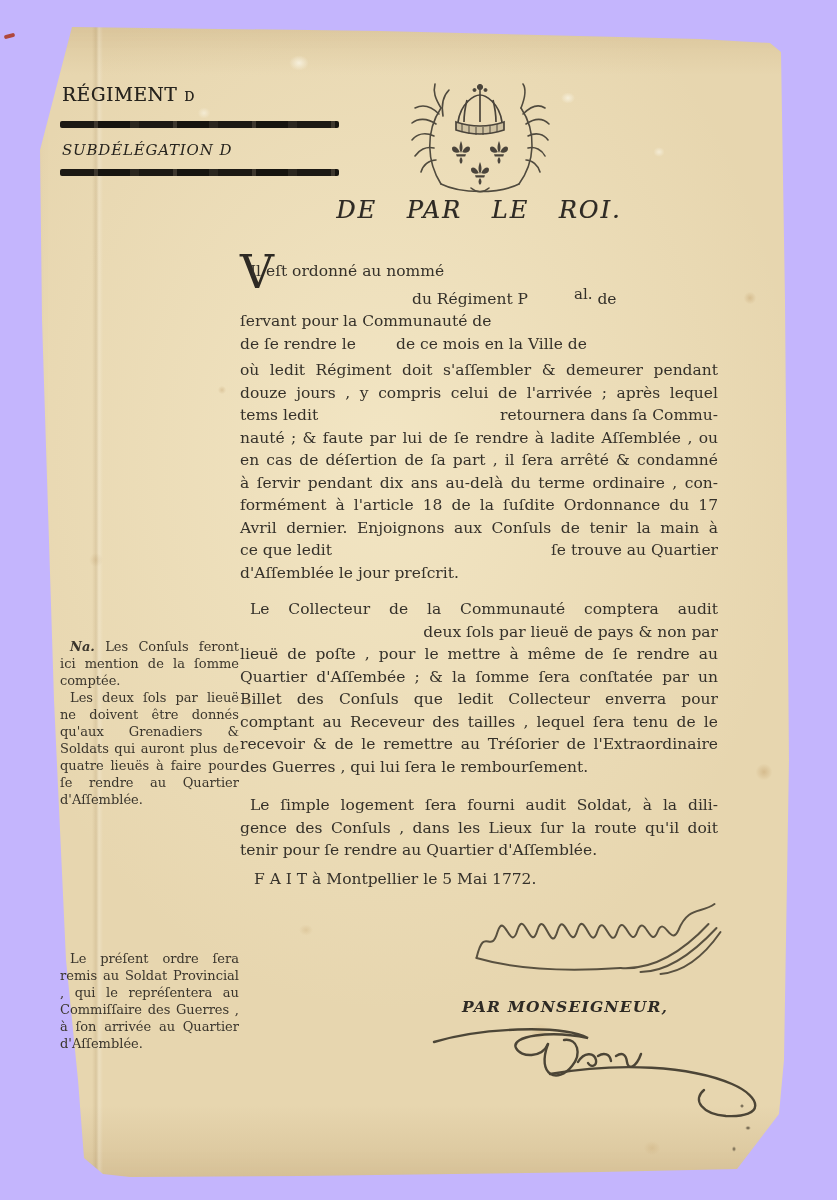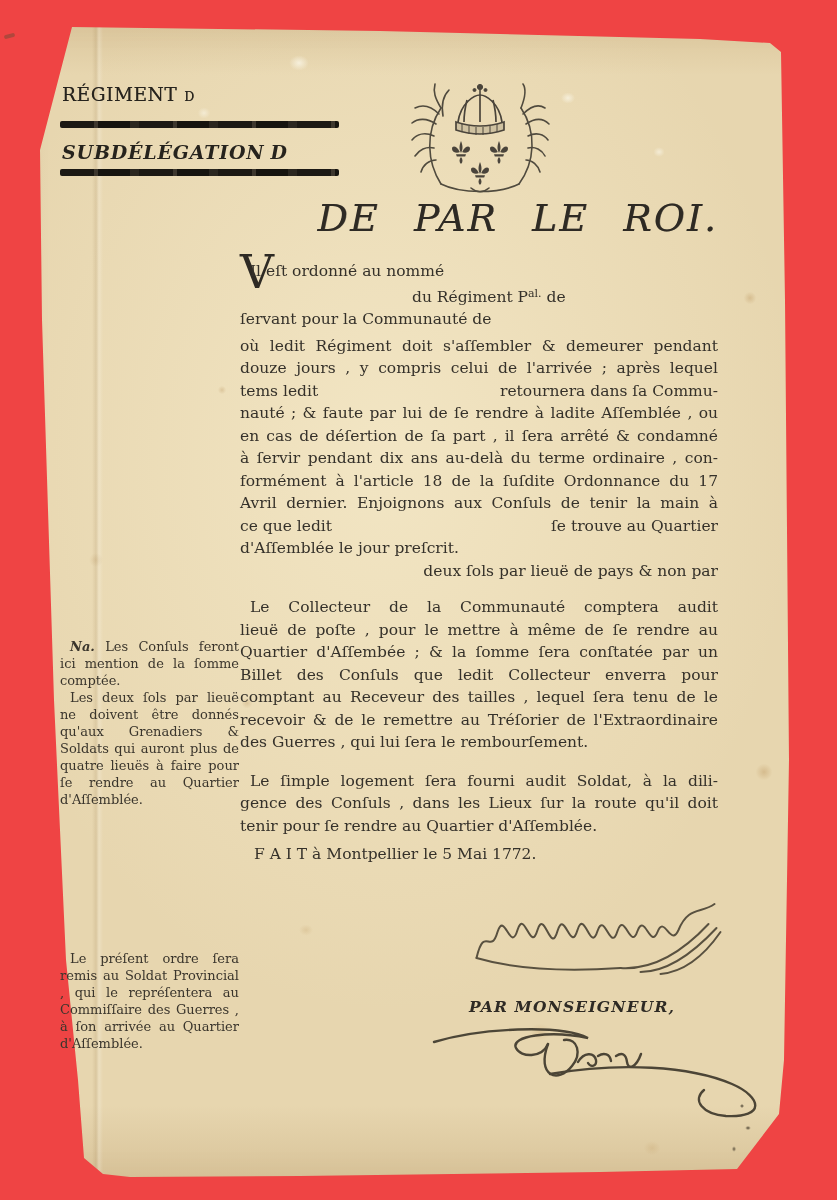--- a/index.html
+++ b/index.html
@@ -1,19 +1,19 @@
 <!DOCTYPE html>
 <html><head>
 <meta charset="utf-8">
 <style>
   * { margin:0; padding:0; box-sizing:border-box; }
   html,body { background:#ffffff; }
   .page {
     position:relative; width:837px; height:1200px; overflow:hidden;
-    background:#ef4444;
+    background:#c4b5fd;
     font-family:"DejaVu Serif","Liberation Serif",serif;
   }
   .paper-bg {
     position:absolute; inset:0;
     clip-path:polygon(72px 27px, 380px 31px, 700px 39px, 770px 43px, 781px 52px,
       785px 300px, 789px 760px, 784px 1060px, 779px 1114px, 737px 1169px,
       600px 1172px, 300px 1176px, 130px 1177px, 103px 1174px, 84px 1158px,
       78px 1080px, 66px 960px, 54px 700px, 42px 320px, 40px 150px);
     background-color:#e7d6af;
     background-image:
@@ -45,50 +45,50 @@
   .abs { position:absolute; }
 
   .regiment { left:62px; top:84px; font-size:18.5px; letter-spacing:.6px; color:#26231d;
               text-shadow:.3px 0 0 rgba(38,35,29,.6); }
   .regiment .val { font-size:12.5px; margin-left:7px; }
   .rule { left:60px; width:279px; height:7px; border-radius:2px;
           background:#221f19;
           background-image:repeating-linear-gradient(90deg,#1c1914 0 34px,#3d372e 34px 38px,#16140f 38px 70px,#2b2720 70px 79px); }
   .rule1 { top:121px; }
   .rule2 { top:169px; }
-  .subdelegation { left:62px; top:141px; font-style:italic; font-weight:bold;
-                   font-size:19px; letter-spacing:.8px; color:#26231d; }
+  .subdelegation { left:62px; top:141px; font-style:italic; font-weight:normal;
+                   font-size:15px; letter-spacing:.8px; color:#26231d; }
   .subdelegation .val { margin-left:6px; }
 
   .emblem { left:405px; top:80px; width:150px; height:118px; opacity:.88; }
 
-  .doc-title { left:240px; top:196px; width:478px; text-align:right; font-style:italic;
-               font-size:38px; letter-spacing:2px; word-spacing:20px; color:#2e2a24;
+  .doc-title { left:240px; top:196px; width:478px; text-align:center; font-style:italic;
+               font-size:24px; letter-spacing:2px; word-spacing:20px; color:#2e2a24;
                text-shadow:.4px 0 0 rgba(46,42,36,.55); white-space:nowrap; }
 
   .dropcap { left:240px; top:250px; font-size:47px; line-height:44px; color:#2e2a24; }
 
   .body-col { left:240px; top:252px; width:478px; font-size:15.5px; color:#35312a; }
   .bline { min-height:22.5px; line-height:22.5px; }
   .bline.just { text-align:justify; text-align-last:justify; }
   .bline.flexline { display:flex; align-items:baseline;text-align:right; }
   .bline.flexline span { white-space:nowrap; }
   .fgap { flex:1 1 auto; }
   .hgap { display:inline-block; }
-  .bline sup { font-size:11px; vertical-align:5px; }
+  .bline sup { font-size:15px; vertical-align:5px;margin-left:46px; }
 
   .margin-note { left:60px; width:179px; font-size:13px; line-height:17px; color:#3a352c;
                  text-align:justify; }
   .margin-note p { text-indent:10px; }
   .note1 { top:638px; }
   .note2 { top:950px; }
   .na { font-style:italic; font-weight:bold; }
 
   .sig1 { left:468px; top:898px; width:265px; height:85px; }
-  .monseigneur { left:462px; top:997px; width:220px; text-align:center; font-style:italic;
+  .monseigneur { left:462px; top:997px; width:220px; text-align:left; font-style:italic;
                  font-weight:bold; font-size:15.5px; letter-spacing:1.2px; color:#2e2a24; }
   .sig2 { left:430px; top:1012px; width:345px; height:112px; }
 
   .red-speck { left:4px; top:34px; width:11px; height:4px; background:#b0473c;
                transform:rotate(-14deg); border-radius:2px; }
 </style>
 </head>
 <body>
 
 <div class="page">
@@ -154,43 +154,44 @@
       <use href="#fdl" fill="#34302a" transform="translate(75,93)"></use>
     </svg>
 
     <div class="doc-title abs">DE PAR LE ROI.</div>
 
     <div class="dropcap abs">V</div>
     <div class="body-col abs">
         <div class="bline" style="margin-top: 8px; padding-left: 10px;"><span>Il eſt ordonné au nommé</span></div>
         <div class="bline"><span class="hgap" style="width: 172px;"></span><span>du Régiment P</span><sup>al.</sup><span> de</span></div>
         <div class="bline"><span>ſervant pour la Communauté de</span></div>
+        <div class="bline"><span>de ſe rendre le</span><span class="hgap" style="width: 40px;"></span><span>de ce mois en la Ville de</span></div>
         <div class="bline just" style="margin-top: 4px;"><span>où ledit Régiment doit s'aſſembler &amp; demeurer pendant</span></div>
         <div class="bline just"><span>douze jours , y compris celui de l'arrivée ; après lequel</span></div>
         <div class="bline flexline">
           <span>tems ledit</span>
           <span class="fgap"></span>
           <span>retournera dans ſa Commu-</span>
         </div>
         <div class="bline just"><span>nauté ; &amp; faute par lui de ſe rendre à ladite Aſſemblée , ou</span></div>
         <div class="bline just"><span>en cas de déſertion de ſa part , il ſera arrêté &amp; condamné</span></div>
         <div class="bline just"><span>à ſervir pendant dix ans au-delà du terme ordinaire , con-</span></div>
         <div class="bline just"><span>formément à l'article 18 de la ſuſdite Ordonnance du 17</span></div>
         <div class="bline just"><span>Avril dernier. Enjoignons aux Conſuls de tenir la main à</span></div>
         <div class="bline flexline">
           <span>ce que ledit</span>
           <span class="fgap"></span>
           <span>ſe trouve au Quartier</span>
         </div>
         <div class="bline"><span>d'Aſſemblée le jour preſcrit.</span></div>
+        <div class="bline just" style="margin-top: 14px; padding-left: 10px;"><span>Le Collecteur de la Communauté comptera audit</span></div>
         <div class="bline flexline">
           <span class="fgap"></span>
           <span>deux ſols par lieuë de pays &amp; non par</span>
         </div>
-        <div class="bline just" style="margin-top: 14px; padding-left: 10px;"><span>Le Collecteur de la Communauté comptera audit</span></div>
         <div class="bline just"><span>lieuë de poſte , pour le mettre à même de ſe rendre au</span></div>
         <div class="bline just"><span>Quartier d'Aſſembée ; &amp; la ſomme ſera conſtatée par un</span></div>
         <div class="bline just"><span>Billet des Conſuls que ledit Collecteur enverra pour</span></div>
         <div class="bline just"><span>comptant au Receveur des tailles , lequel ſera tenu de le</span></div>
         <div class="bline just"><span>recevoir &amp; de le remettre au Tréſorier de l'Extraordinaire</span></div>
         <div class="bline"><span>des Guerres , qui lui ſera le rembourſement.</span></div>
         <div class="bline just" style="margin-top: 16px; padding-left: 10px;"><span>Le ſimple logement ſera fourni audit Soldat, à la dili-</span></div>
         <div class="bline just"><span>gence des Conſuls , dans les Lieux ſur la route qu'il doit</span></div>
         <div class="bline"><span>tenir pour ſe rendre au Quartier d'Aſſemblée.</span></div>
         <div class="bline" style="margin-top: 6px; padding-left: 14px;"><span>F A I T à Montpellier le 5 Mai 1772.</span></div>

